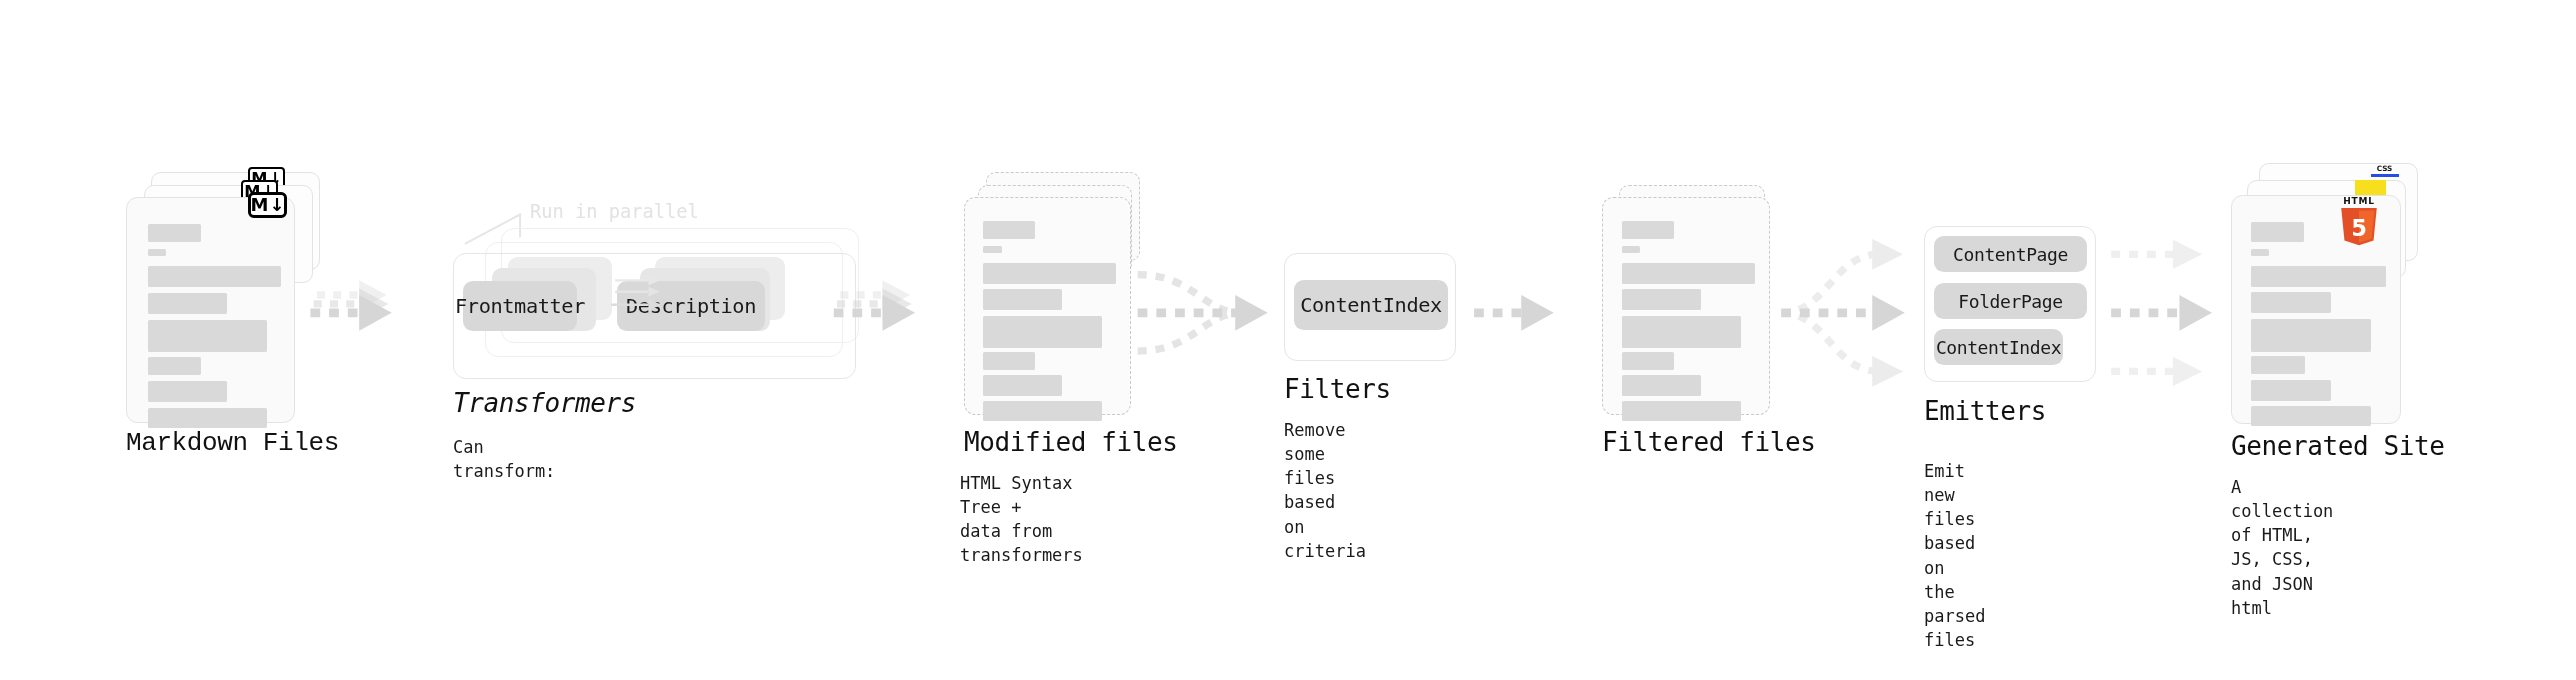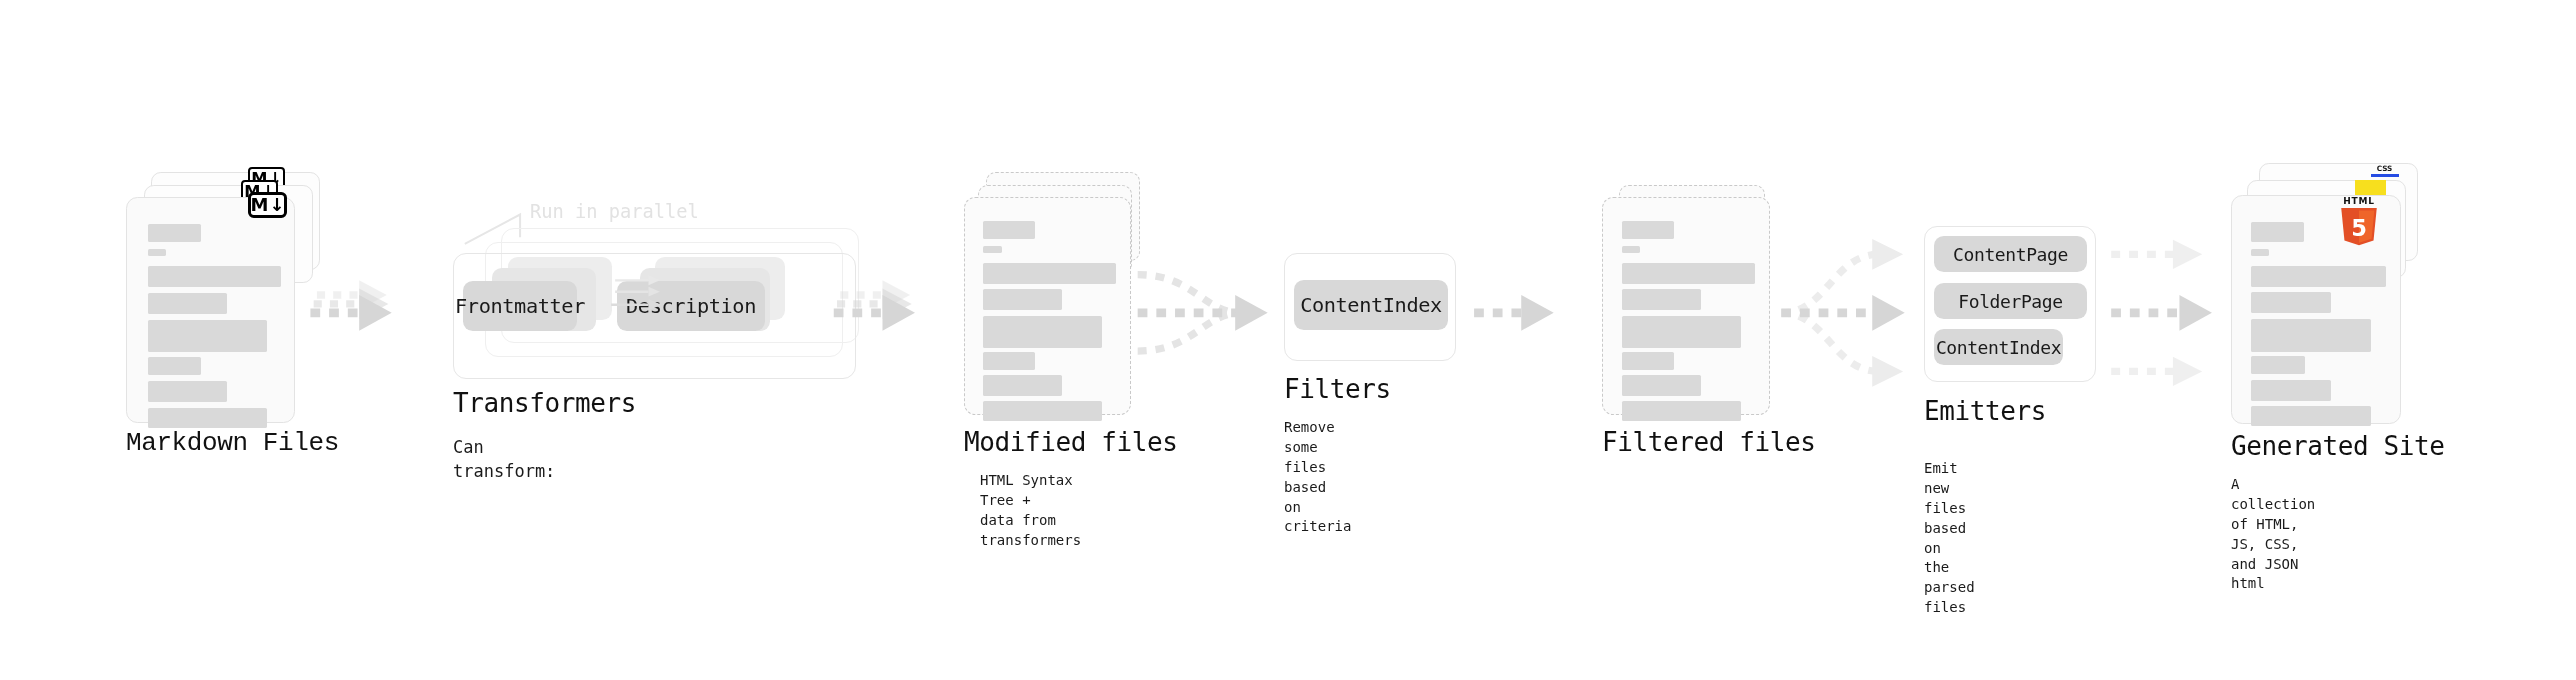--- a/index.html
+++ b/index.html
@@ -78,21 +78,21 @@
   
   .title {
     position: absolute;
     font-size: 26px;
     color: #111111;
     white-space: nowrap;
     letter-spacing: -0.4px;
   }
   .subtitle {
     position: absolute;
-    font-size: 14px;
+    font-size: 17px;
     line-height: 1.42;
     color: #1a1a1a;
     white-space: pre-line;
   }
   .parallel-label {
     position: absolute;
     font-size: 18.7px;
     color: #e2e2e2;
     white-space: nowrap;
   }
@@ -197,21 +197,21 @@
       <g stroke="#e4e4e4" fill="#e4e4e4" stroke-width="3">
         <line x1="757" y1="359" x2="798" y2="359"></line>
         <polygon points="798,353 812,359 798,365" stroke="none"></polygon>
       </g>
       <g stroke="#dcdcdc" fill="#dcdcdc" stroke-width="3">
         <line x1="752" y1="375" x2="798" y2="375"></line>
         <polygon points="798,368 814,375 798,382" stroke="none"></polygon>
       </g>
     </svg>
 
-    <div class="title" style="left:453px; top:388px;">Transformers</div>
+    <div class="title" style="left:453px; top:388px;font-style:italic;">Transformers</div>
 
     <div class="bullets" style="left:453px; top:435px;">
       <span class="lead">Can transform:</span>
     </div>
   </div>
 
   <svg class="overlay" width="2576" height="681" style="pointer-events:none;" viewBox="0 0 3170 838">
     <g transform="translate(1026,385)">
       <g opacity="0.35" transform="translate(8,-22)">
         <line x1="0" y1="0" x2="52" y2="0" stroke="#d6d6d6" stroke-width="9" stroke-dasharray="10 10"></line>
@@ -237,21 +237,21 @@
       <div class="skel" style="left:18px; top:48px;  width:18.7px; height:7.3px;"></div>
       <div class="skel" style="left:18px; top:65px;  width:133px; height:21px;"></div>
       <div class="skel" style="left:18px; top:91px; width:79px;  height:21px;"></div>
       <div class="skel" style="left:18px; top:118px; width:119px; height:32px;"></div>
       <div class="skel" style="left:18px; top:154px; width:52px;  height:18px;"></div>
       <div class="skel" style="left:18px; top:177px; width:79px;  height:21px;"></div>
       <div class="skel" style="left:18px; top:203px; width:119px; height:19.5px;"></div>
     </div>
 
     <div class="title" style="left:964px; top:427px;">Modified files</div>
-    <div class="subtitle" style="left:980px; top:471px;">HTML Syntax Tree +
+    <div class="subtitle" style="left:960px; top:471px;">HTML Syntax Tree +
 data from transformers</div>
   </div>
 
   <svg class="overlay" width="2576" height="681" style="pointer-events:none;" viewBox="0 0 3170 838">
     <g fill="none" stroke="#e4e4e4" stroke-width="9" stroke-dasharray="11 11">
       <path d="M 1400 338 C 1470 338 1480 385 1528 385"></path>
       <path d="M 1400 432 C 1470 432 1480 385 1528 385"></path>
     </g>
     <line x1="1400" y1="385" x2="1528" y2="385" stroke="#d6d6d6" stroke-width="11" stroke-dasharray="12 11"></line>
     <polygon points="1520,363 1560,385 1520,407" fill="#d6d6d6"></polygon>

